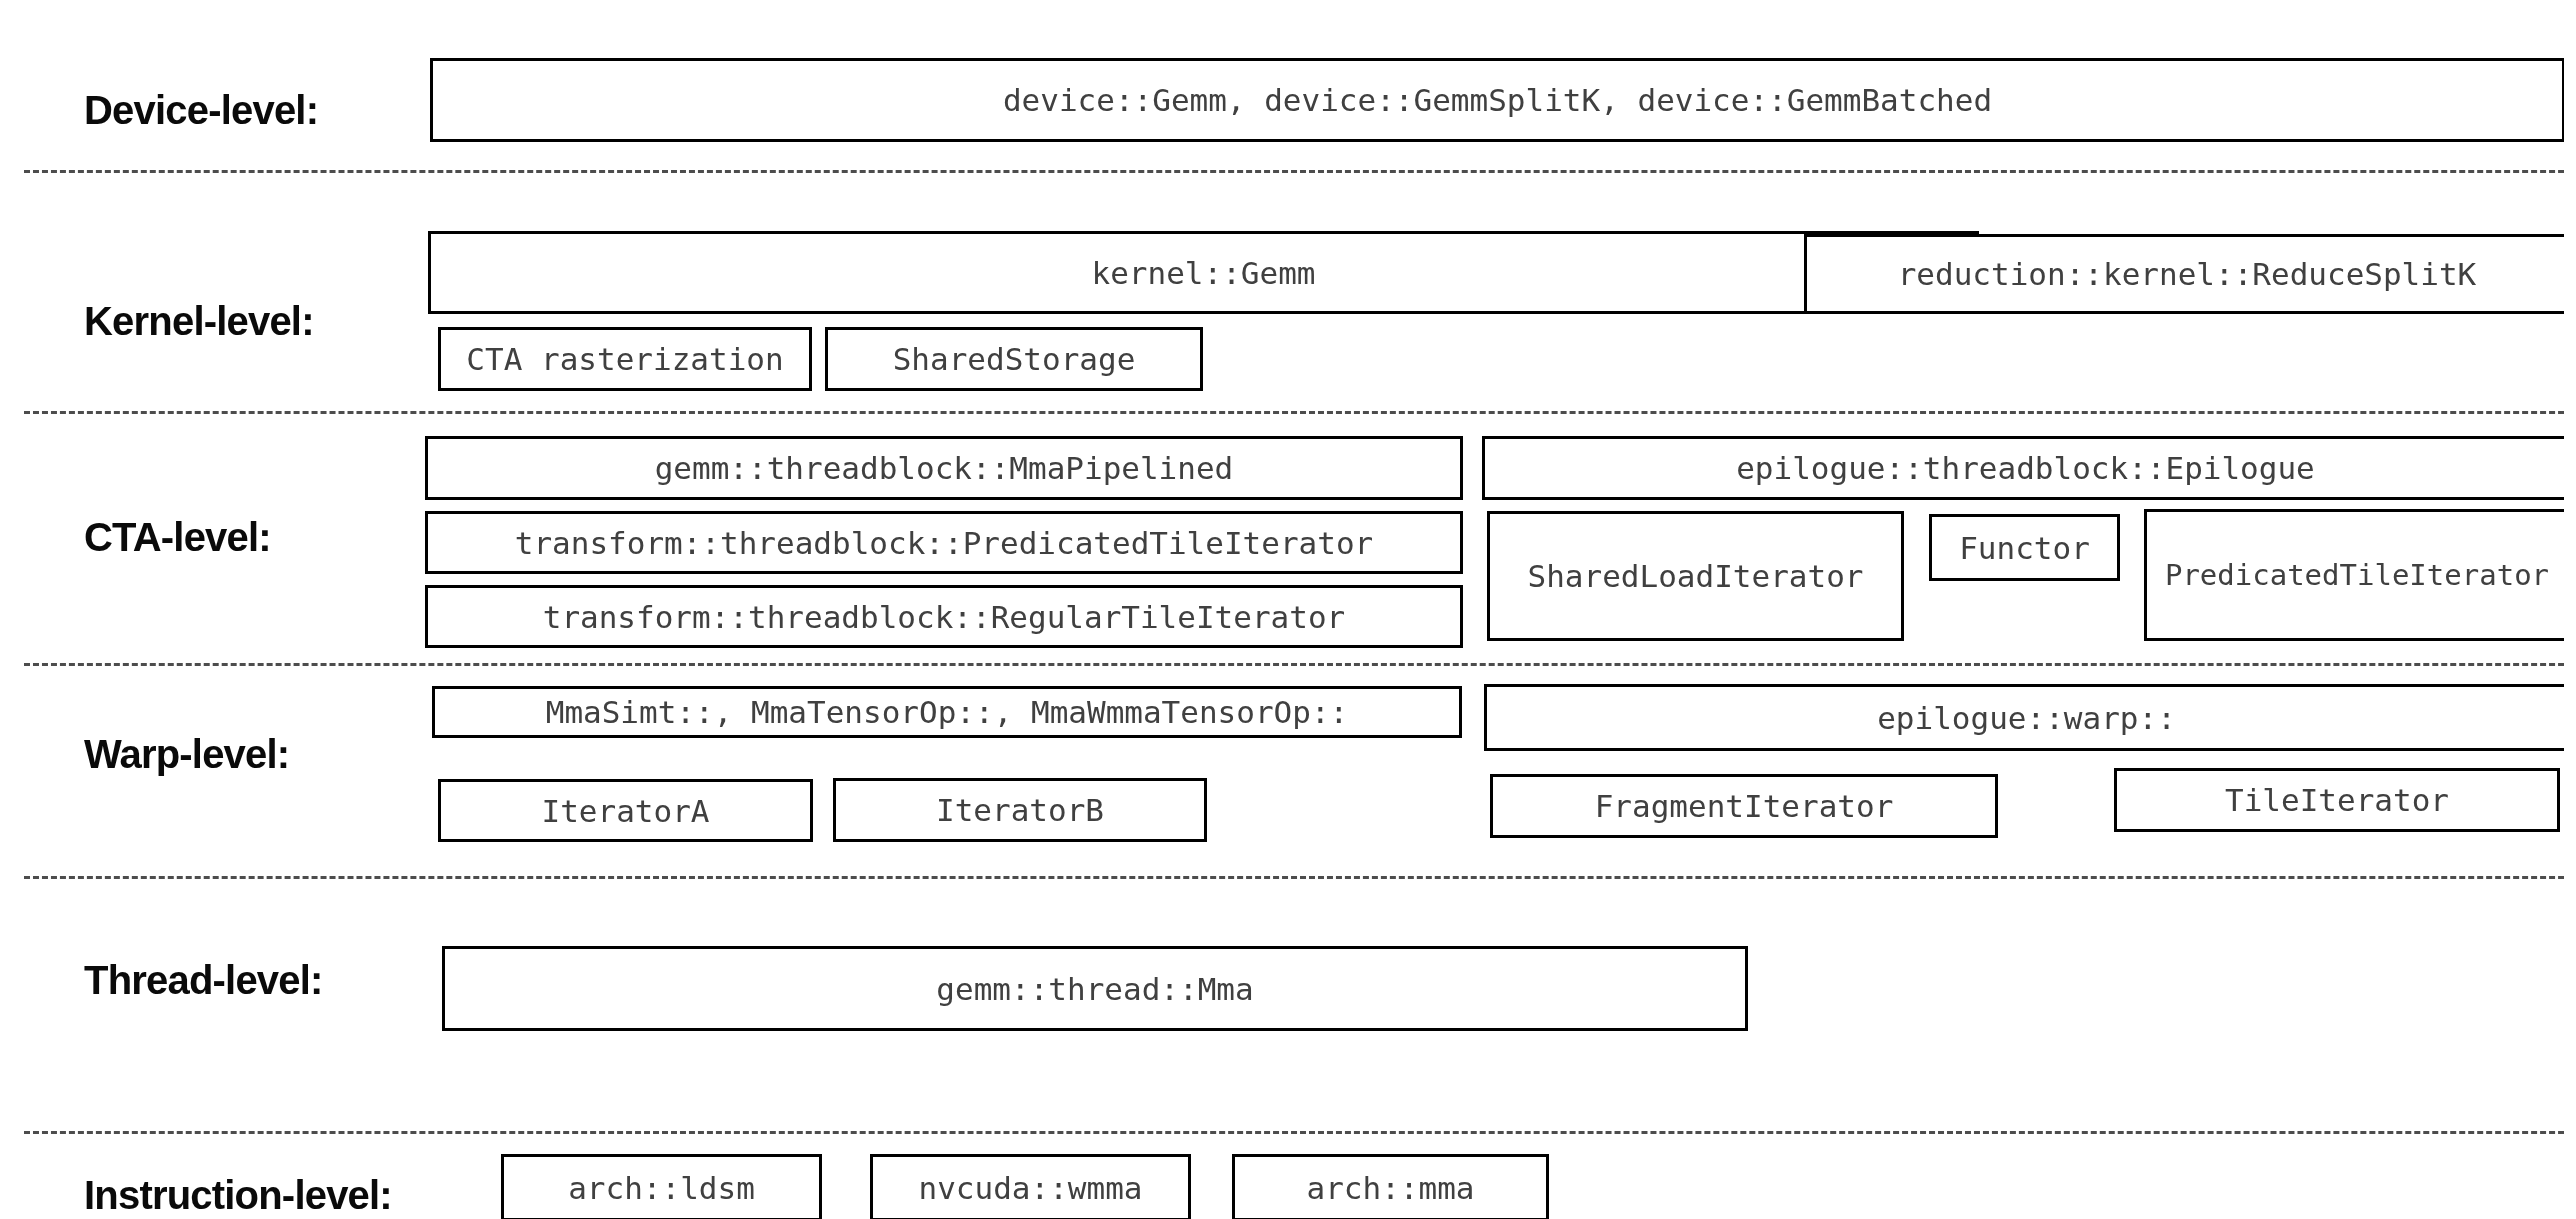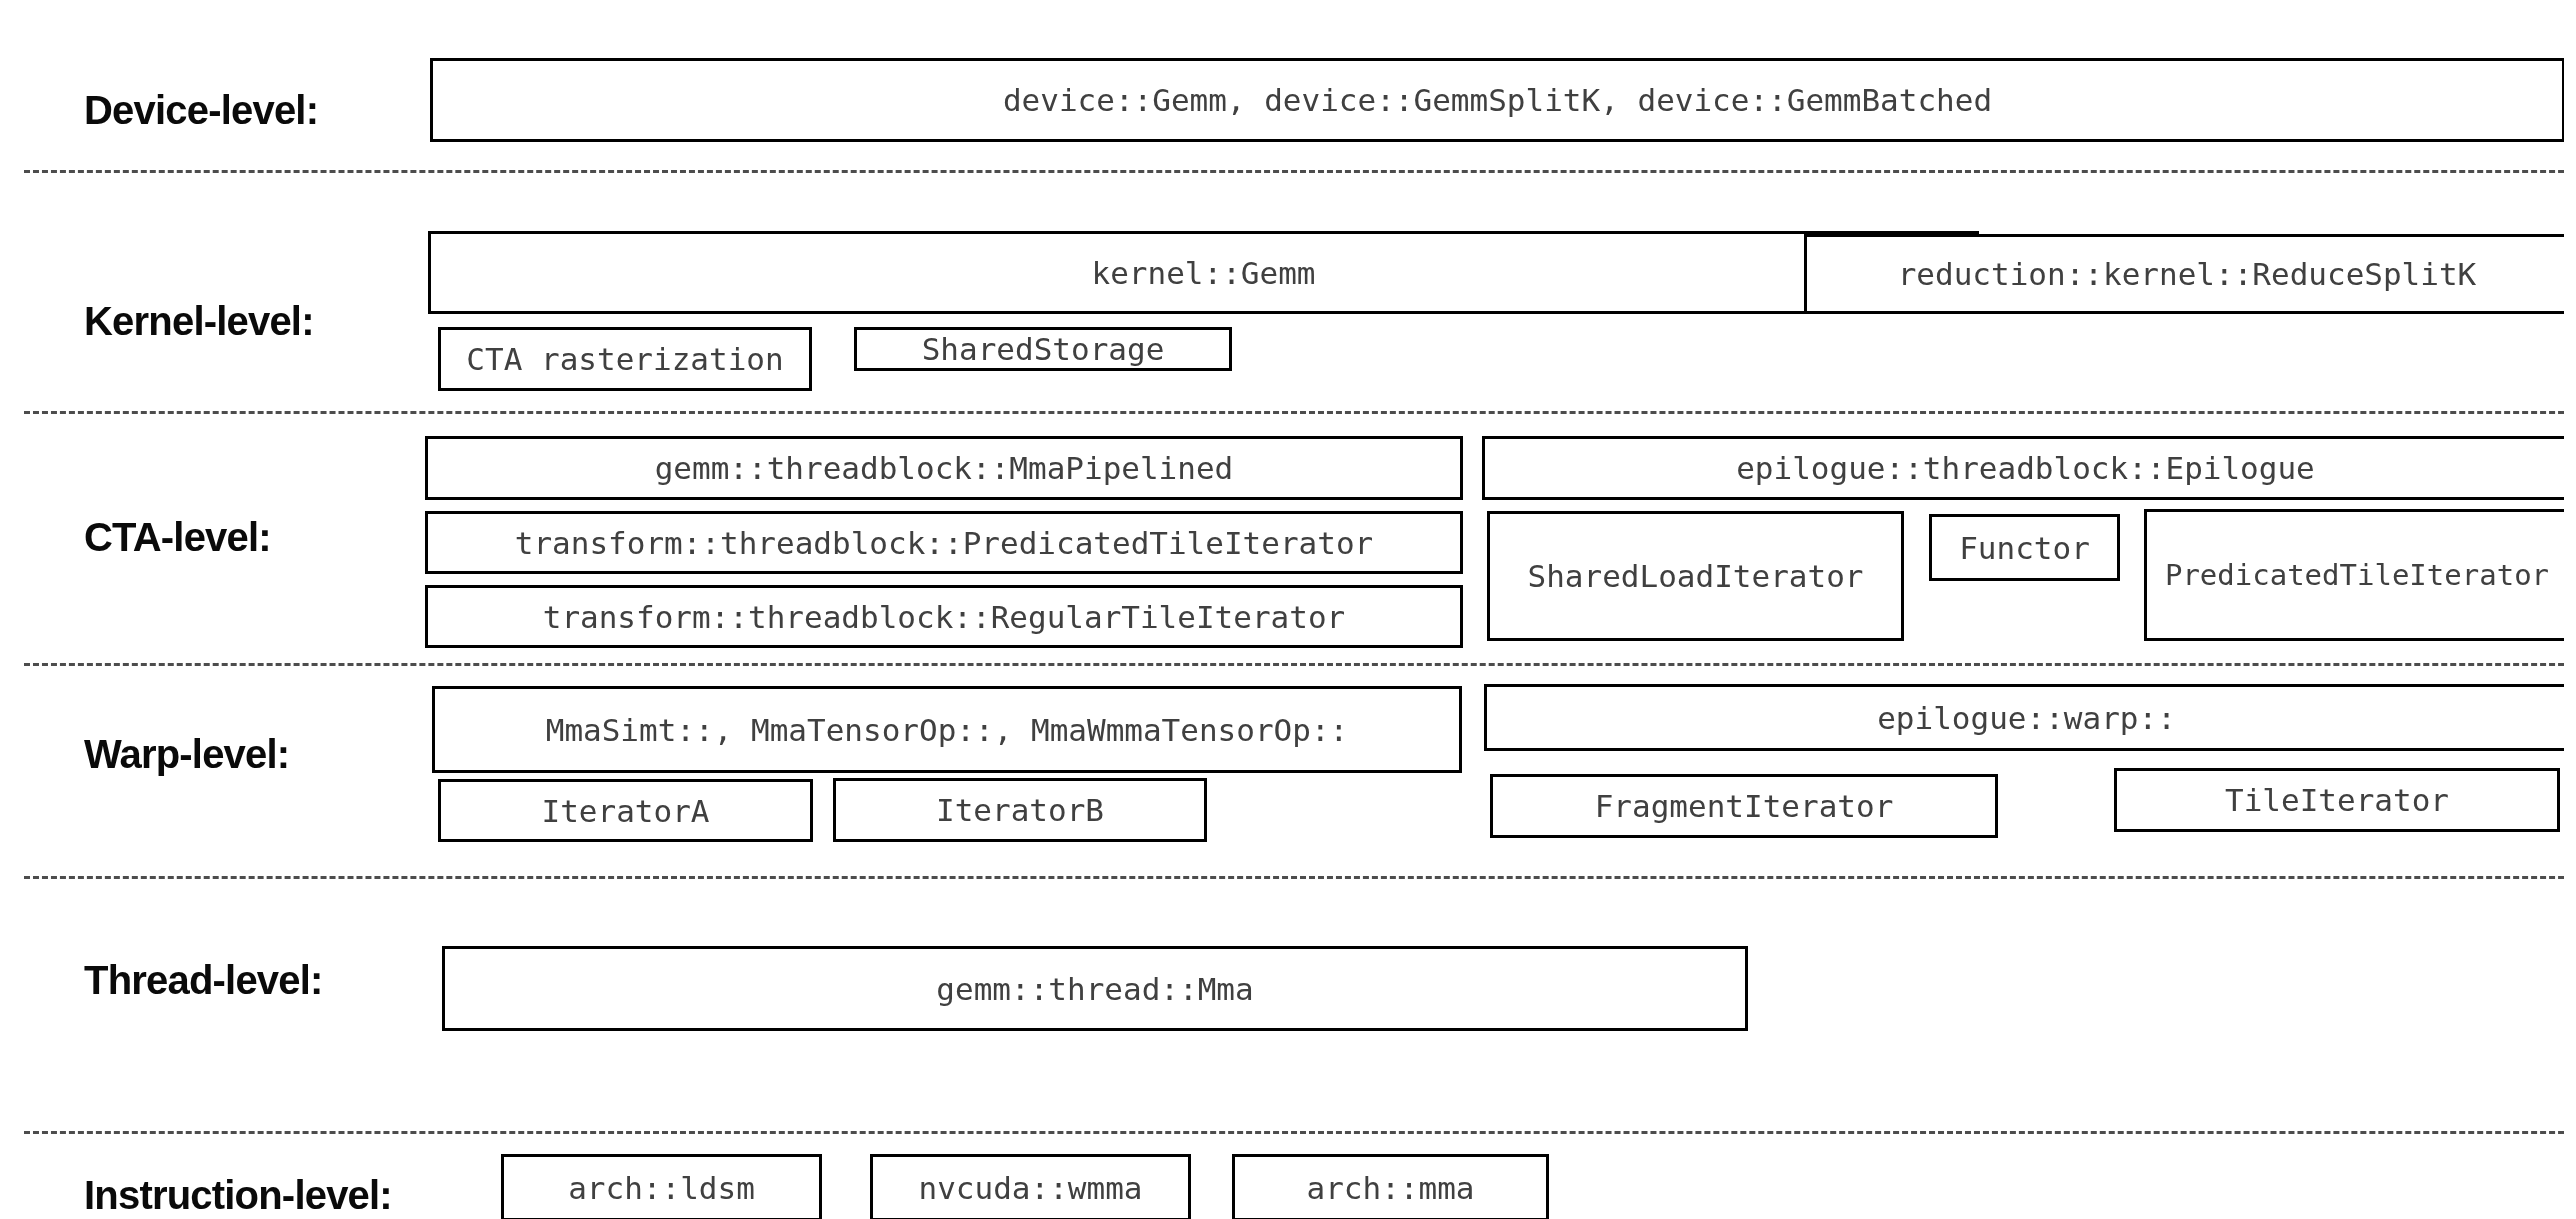--- a/index.html
+++ b/index.html
@@ -50,37 +50,37 @@
 
   <div class="level-label" style="top:54px;">Device-level:</div>
   <div class="box" style="left:406px; top:34px; width:2135px; height:84px;">device::Gemm, device::GemmSplitK, device::GemmBatched</div>
 
   <div class="sep" style="top:146px;"></div>
 
   <div class="level-label" style="top:265px;">Kernel-level:</div>
   <div class="box" style="left:404px; top:207px; width:1551px; height:83px;">kernel::Gemm</div>
   <div class="box" style="left:1780px; top:210px; width:766px; height:80px;">reduction::kernel::ReduceSplitK</div>
   <div class="box" style="left:414px; top:303px; width:374px; height:64px;text-align:right;">CTA rasterization</div>
-  <div class="box" style="left:830px; top:303px; width:378px; height:44px;">SharedStorage</div>
+  <div class="box" style="left:801px; top:303px; width:378px; height:64px;">SharedStorage</div>
 
   <div class="sep" style="top:387px;"></div>
 
   <div class="level-label" style="top:481px;">CTA-level:</div>
   <div class="box" style="left:401px; top:412px; width:1038px; height:64px;">gemm::threadblock::MmaPipelined</div>
   <div class="box" style="left:1458px; top:412px; width:1087px; height:64px;">epilogue::threadblock::Epilogue</div>
   <div class="box" style="left:401px; top:487px; width:1038px; height:63px;">transform::threadblock::PredicatedTileIterator</div>
   <div class="box" style="left:1463px; top:487px; width:417px; height:130px;">SharedLoadIterator</div>
   <div class="box" style="left:1905px; top:490px; width:191px; height:67px;">Functor</div>
   <div class="box" style="left:2120px; top:485px; width:426px; height:132px; font-size:29px;text-align:center;">PredicatedTileIterator</div>
   <div class="box" style="left:401px; top:561px; width:1038px; height:63px;">transform::threadblock::RegularTileIterator</div>
 
   <div class="sep" style="top:639px;"></div>
 
   <div class="level-label" style="top:698px;">Warp-level:</div>
-  <div class="box" style="left:408px; top:662px; width:1030px; height:87px;">MmaSimt::, MmaTensorOp::, MmaWmmaTensorOp::</div>
+  <div class="box" style="left:408px; top:662px; width:1030px; height:52px;">MmaSimt::, MmaTensorOp::, MmaWmmaTensorOp::</div>
   <div class="box" style="left:1460px; top:660px; width:1085px; height:67px;">epilogue::warp::</div>
   <div class="box" style="left:414px; top:755px; width:375px; height:63px;">IteratorA</div>
   <div class="box" style="left:809px; top:754px; width:374px; height:64px;">IteratorB</div>
   <div class="box" style="left:1466px; top:750px; width:508px; height:64px;">FragmentIterator</div>
   <div class="box" style="left:2090px; top:744px; width:446px; height:64px;">TileIterator</div>
 
   <div class="sep" style="top:852px;"></div>
 
   <div class="level-label" style="top:924px;">Thread-level:</div>
   <div class="box" style="left:418px; top:922px; width:1306px; height:85px;">gemm::thread::Mma</div>

